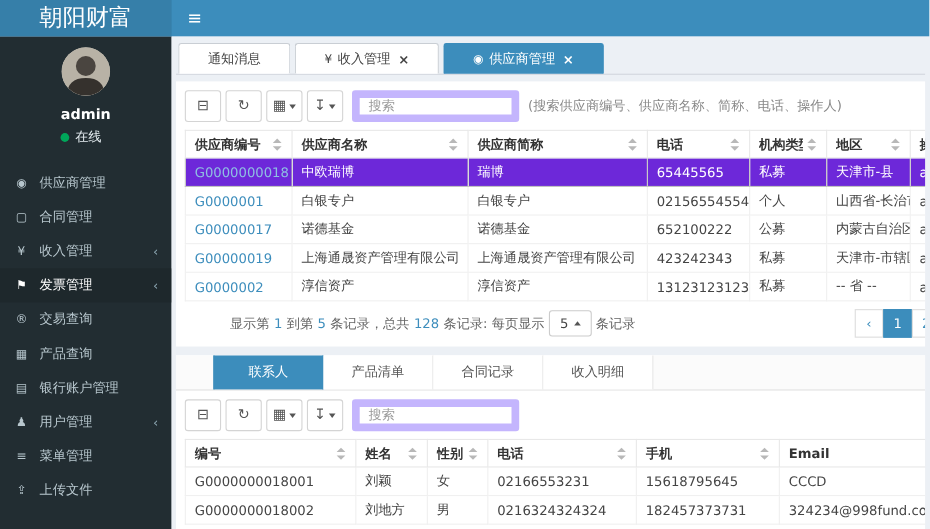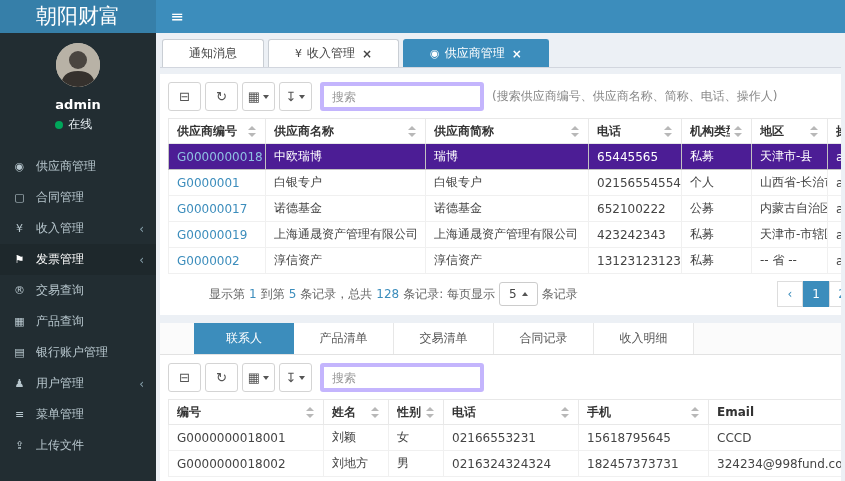--- a/index.html
+++ b/index.html
@@ -48,39 +48,39 @@
   .panel2 .inner { padding:8px; }
 
   .toolbar { display:flex; align-items:center; margin-bottom:7px; }
   .tbtn { width:33px; height:29px; border:1px solid #d4d4d4; background:#fff; border-radius:3px;
           display:inline-flex; align-items:center; justify-content:center; gap:3px; color:#555;
           font-size:13px; cursor:pointer; margin-right:4px; }
   .caret-dn { width:0; height:0; border-left:3px solid transparent; border-right:3px solid transparent;
               border-top:4px solid #555; display:inline-block; }
   .caret-up { width:0; height:0; border-left:3px solid transparent; border-right:3px solid transparent;
               border-bottom:4px solid #555; display:inline-block; }
-  .search { height:29px; width:164px; border:4px solid #c4b5fd; border-radius:3px; padding:0 8px;
-            font-size:12px; color:#555; margin-left:4px; font-family:Liberation Sans, sans-serif; }
+  .search { height:29px; width:152px; border:7px solid #c4b5fd; border-radius:3px; padding:0 8px;
+            font-size:12px; color:#555; margin-left:4px; font-family:Liberation Mono, monospace; }
   .search::placeholder { color:#999; }
   .hint { color:#888; margin-left:8px; white-space:nowrap; }
 
   table { border-collapse:collapse; table-layout:fixed; }
   .tbl1 { width:743px; }
   .tbl2 { width:673px; }
   th { font-weight:bold; text-align:left; padding:0; border:1px solid #e8e8e8; height:25px; color:#333; }
   .thflex { display:flex; align-items:center; padding:0 8px; gap:4px; }
   .thflex span:first-child { white-space:nowrap; overflow:hidden; }
   .sort { width:9px; height:13px; position:relative; margin-left:auto; display:inline-block; flex:0 0 9px; cursor:pointer; }
   .sort::before { content:""; position:absolute; top:1px; left:0; width:0; height:0;
                   border-left:4px solid transparent; border-right:4px solid transparent; border-bottom:4px solid #b8b8b8; }
   .sort::after  { content:""; position:absolute; bottom:1px; left:0; width:0; height:0;
                   border-left:4px solid transparent; border-right:4px solid transparent; border-top:4px solid #b8b8b8; }
   td { padding:4px 8px; border:1px solid #f0f0f0; color:#444; height:24px; white-space:nowrap; overflow:hidden; }
   td a { color:#3c8dbc; cursor:pointer; }
-  tr.sel td { background:#4c1d95; color:#fff; border-color:#c2c2c2; }
+  tr.sel td { background:#6d28d9; color:#fff; border-color:#c2c2c2; }
   tr.sel td a { color:#8fc0e2; }
 
   .pagerline { display:flex; justify-content:space-between; align-items:center; margin-top:7px;margin-left:41px; }
   .summary { color:#666; display:flex; align-items:center; gap:4px; white-space:nowrap; }
   .num { color:#3c8dbc; font-style:normal; font-weight:normal; }
   .pgsize { border:1px solid #ccc; border-radius:3px; padding:4px 9px; background:#fff;
             display:inline-flex; align-items:center; gap:5px; color:#444; cursor:pointer; }
   .pager { display:flex; margin-right:-22px; }
   .pg { min-width:26px; height:26px; border:1px solid #ddd; background:#fff; color:#3c8dbc;
         display:inline-flex; align-items:center; justify-content:center; cursor:pointer; padding:0 4px; }
@@ -334,21 +334,20 @@
         <span class="pg active">1</span>
         <span class="pg">2</span>
       </div>
     </div>
   </div>
 
   <div class="panel panel2">
     <div class="subtabs">
       <div class="stab active">联系人</div>
       <div class="stab">产品清单</div>
-      <div class="stab">交易清单</div>
       <div class="stab">合同记录</div>
       <div class="stab">收入明细</div>
     </div>
 
     <div class="inner">
       <div class="toolbar">
         <span class="tbtn">
             <span>⊟</span>
           </span>
         <span class="tbtn">

